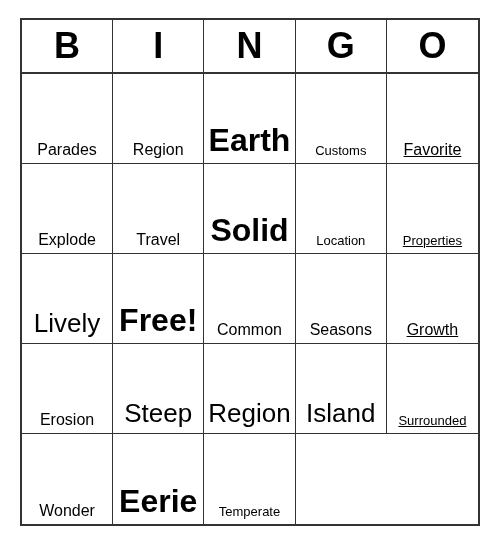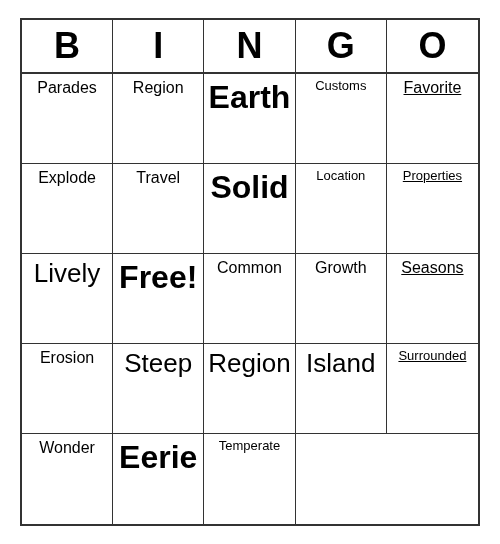--- a/index.html
+++ b/index.html
@@ -45,21 +45,21 @@
     }
 
     .bingo-grid {
       display: grid;
       grid-template-columns: repeat(5, 1fr);
       grid-template-rows: repeat(5, 1fr);
     }
 
     .bingo-cell {
       display: flex;
-      align-items: flex-start;
+      align-items: flex-end;
       justify-content: center;
       height: 90px;
       border-right: 1px solid #333;
       border-bottom: 1px solid #333;
       text-align: center;
       padding: 4px;
     }
 
     .bingo-cell:nth-child(5n) {
       border-right: none;
@@ -138,24 +138,24 @@
       <div class="bingo-cell">
         <span class="size-large">Lively</span>
       </div>
       <div class="bingo-cell">
         <span class="size-xlarge">Free!</span>
       </div>
       <div class="bingo-cell">
         <span class="size-medium">Common</span>
       </div>
       <div class="bingo-cell">
-        <span class="size-medium">Growth</span>
+        <span class="size-medium">Seasons</span>
       </div>
       <div class="bingo-cell">
-        <span class="size-medium">Seasons</span>
+        <span class="size-medium">Growth</span>
       </div>
       <div class="bingo-cell">
         <span class="size-medium">Erosion</span>
       </div>
       <div class="bingo-cell">
         <span class="size-large">Steep</span>
       </div>
       <div class="bingo-cell">
         <span class="size-large">Region</span>
       </div>

